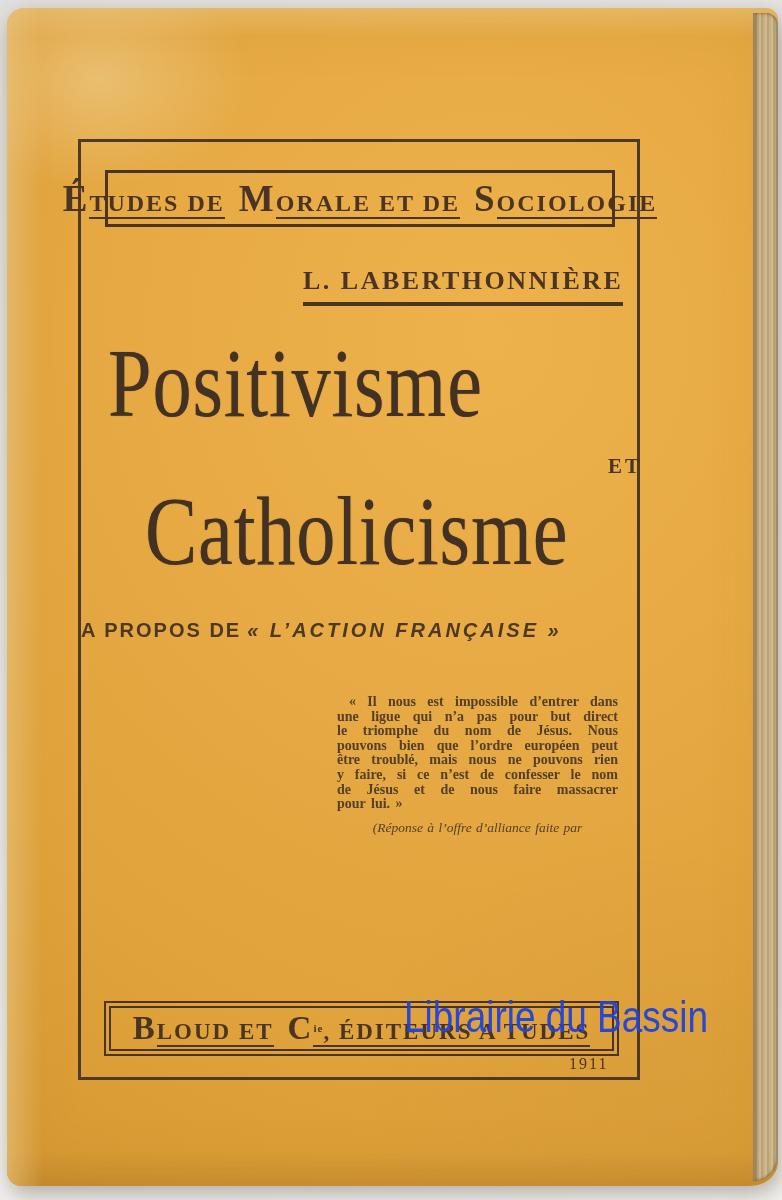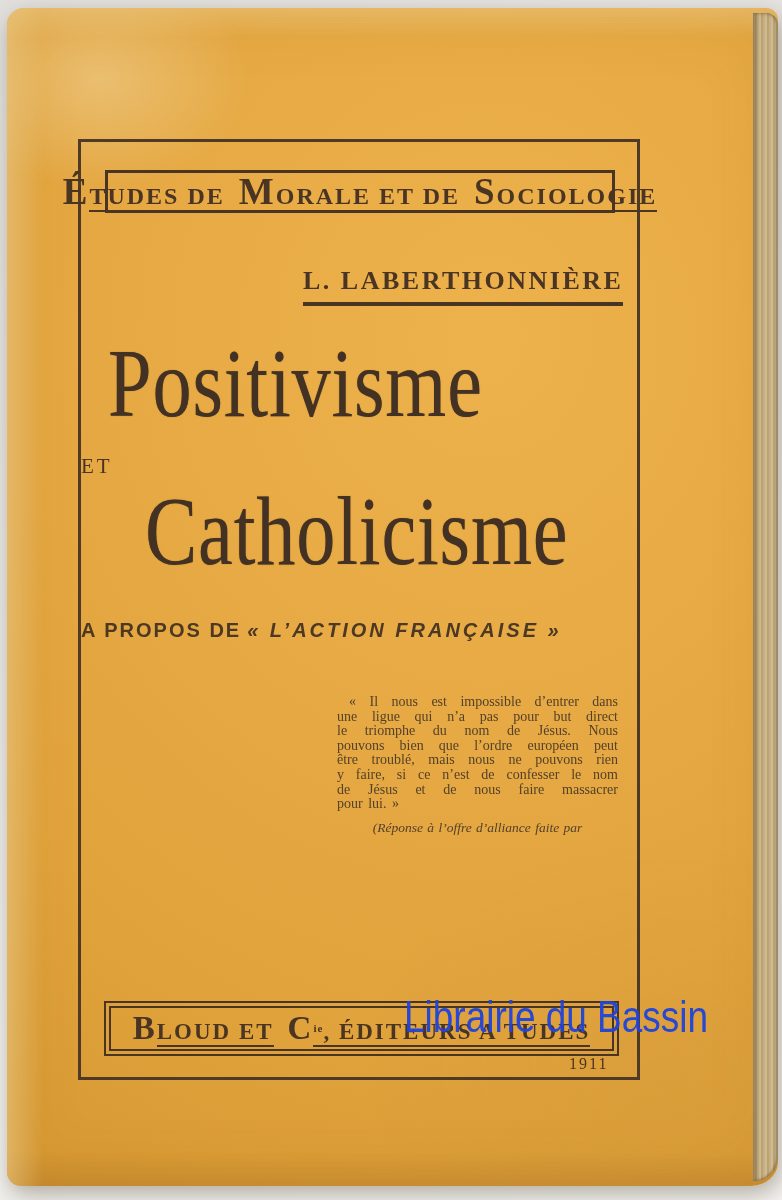--- a/index.html
+++ b/index.html
@@ -35,21 +35,21 @@
     border-radius:0 12px 24px 0;
     background:repeating-linear-gradient(to right,#d0bb8f 0 2px,#baa277 2px 4px,#c7b083 4px 6px);
     box-shadow:inset 3px 0 4px rgba(90,70,40,.55), inset -2px 0 2px rgba(60,50,35,.35);
   }
   
   .frame{
     position:absolute;left:71px;top:131px;width:562px;height:941px;
     border:3px solid #4e3a26;box-sizing:border-box;color:#4a3423;
   }
   .series-box{
-    position:absolute;left:24px;top:28px;width:510px;height:43px;
+    position:absolute;left:24px;top:28px;width:510px;height:57px;
     border:3px solid #4a3423;box-sizing:border-box;
     display:flex;align-items:center;justify-content:center;
     font-weight:700;letter-spacing:2px;white-space:nowrap;
   }
   .grp{margin:0 7px;}
   .cap-big{font-size:37px;line-height:1;}
   .cap-small{font-size:24px;}
   .ul{border-bottom:2.5px solid currentColor;padding-bottom:1px;}
   .author{
     position:absolute;left:222px;top:124px;
@@ -57,34 +57,34 @@
     border-bottom:4px solid #4a3423;padding-bottom:6px;
   }
   .title-line{
     position:absolute;font-size:98px;line-height:1;color:#433223;
     transform:scaleX(.8);transform-origin:left top;white-space:nowrap;letter-spacing:1px;
     text-shadow:0 0 1px rgba(67,50,35,.6);
   }
   .title1{left:27px;top:192px;}
   .title2{left:64px;top:340px;}
   .conj{
-    position:absolute;left:0;top:312px;width:513px;text-align:left;
-    font-size:21px;font-weight:400;letter-spacing:3px;
+    position:absolute;left:0;top:312px;width:513px;text-align:right;
+    font-size:21px;font-weight:700;letter-spacing:3px;padding-left:48px;
   }
   .subtitle{
     position:absolute;left:0;top:477px;width:448px;text-align:center;
     font-family:"Liberation Sans",sans-serif;font-weight:700;font-size:20px;
     letter-spacing:2px;white-space:nowrap;color:#4c3823;
   }
   .subtitle .ref{font-style:italic;letter-spacing:3px;margin-left:6px;}
   .quote{
     position:absolute;left:256px;top:553px;width:281px;
     font-size:14px;line-height:14.6px;color:#54402a;word-spacing:2px;
   }
-  .q-line{text-align:justify;text-align-last:justify;white-space:normal;}
+  .q-line{text-align:justify;text-align-last:justify;white-space:normal;font-weight:bold;}
   .q-line.first{text-indent:12px;}
   .q-line.last{text-align-last:left;}
   .attrib{
     position:absolute;left:256px;top:678px;width:281px;text-align:center;
     font-style:italic;font-size:13.5px;line-height:16px;color:#54402a;word-spacing:1px;
   }
   .publisher-box{
     position:absolute;left:23px;top:859px;width:515px;height:55px;
     border:2px solid #4a3423;box-sizing:border-box;padding:3px;
   }

